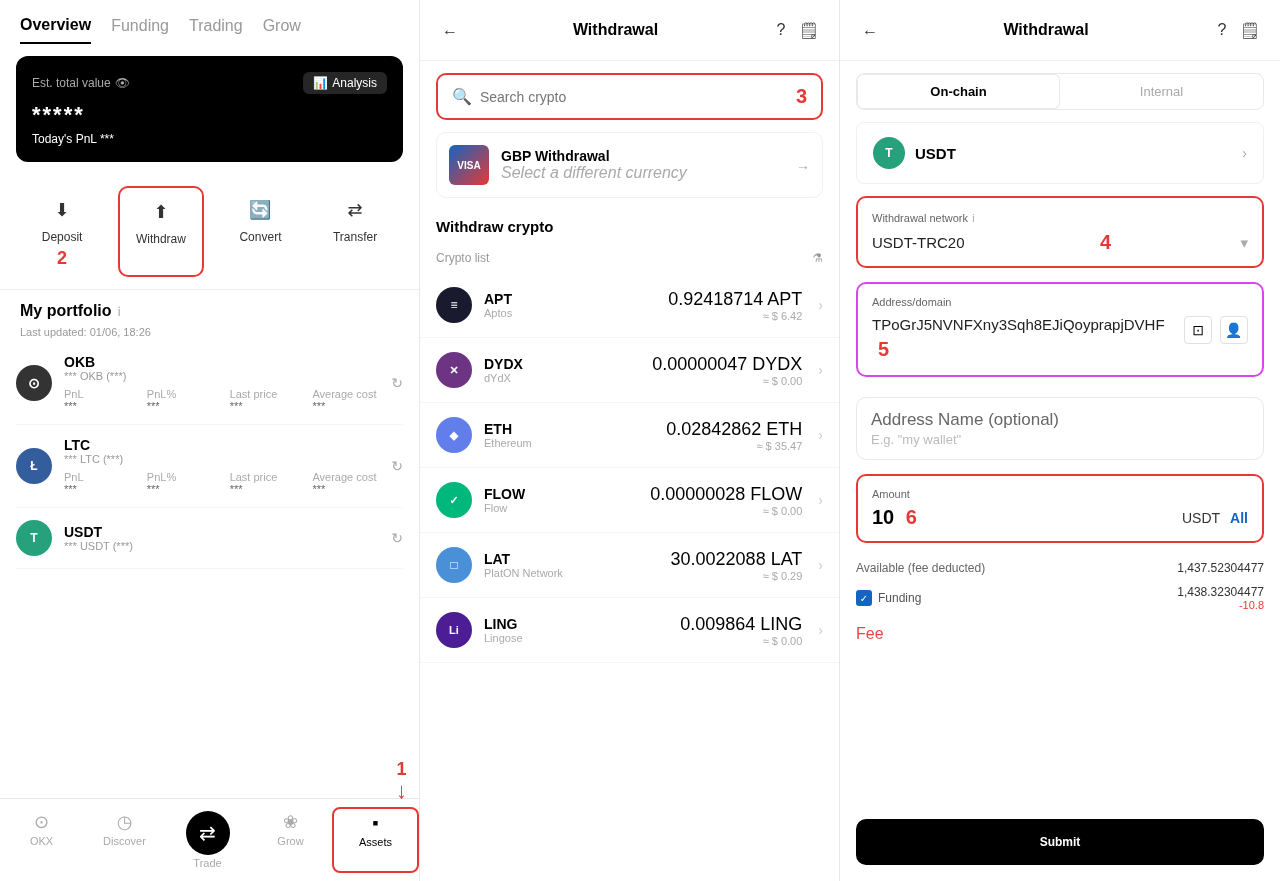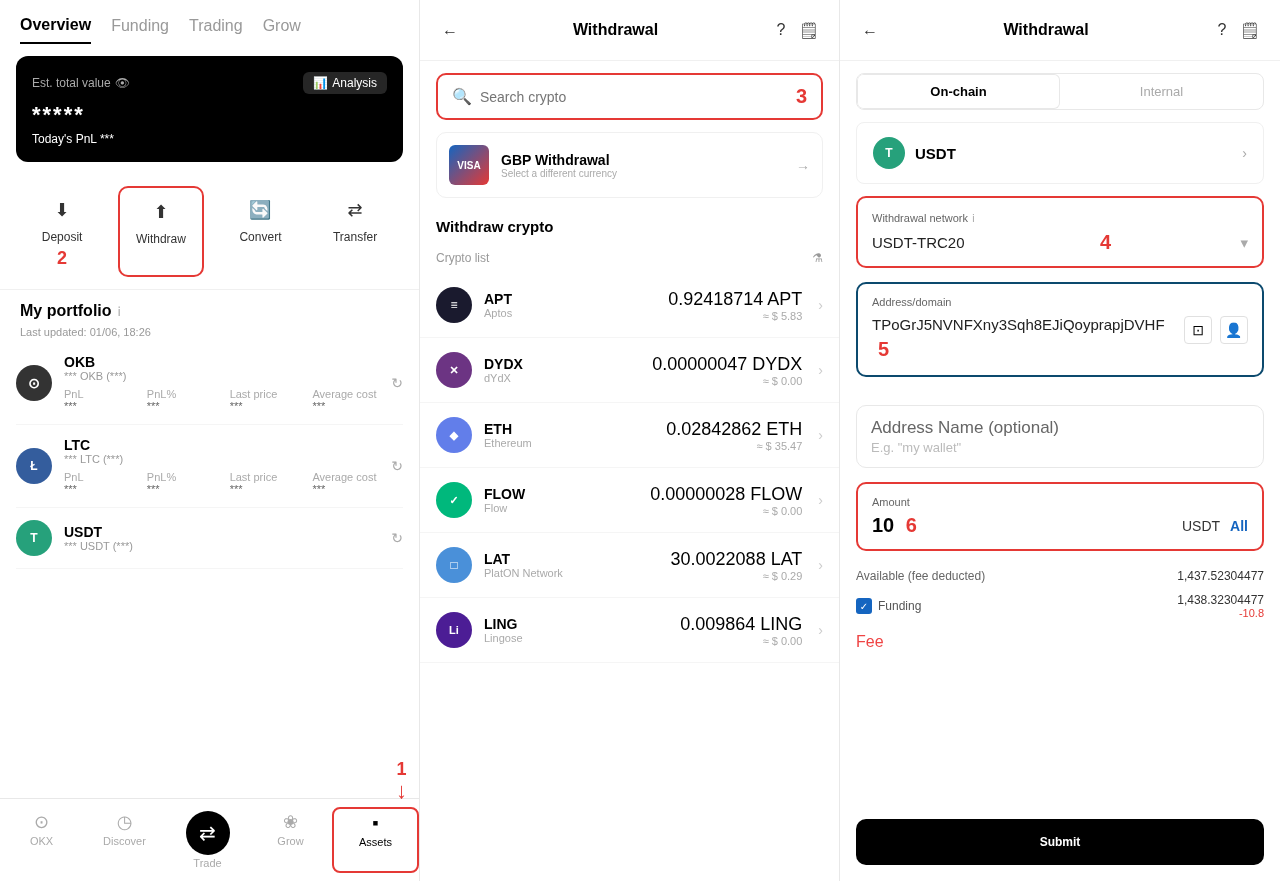--- a/index.html
+++ b/index.html
@@ -305,21 +305,21 @@
       border-radius: 6px;
       display: flex;
       align-items: center;
       justify-content: center;
       color: #fff;
       font-size: 10px;
       font-weight: 700;
     }
     .gbp-info { flex: 1; }
     .gbp-title { font-weight: 600; font-size: 14px; }
-    .gbp-sub { font-size: 10px; color: #aaa; }
+    .gbp-sub { font-size: 16px; color: #aaa; font-style: italic; }
     .gbp-arrow { color: #aaa; }
 
     .section-title {
       padding: 8px 16px;
       font-size: 15px;
       font-weight: 600;
     }
     .crypto-list-header {
       display: flex;
       justify-content: space-between;
@@ -441,24 +441,24 @@
       font-size: 15px;
       font-weight: 500;
       color: #222;
       display: flex;
       align-items: center;
       justify-content: space-between;
     }
     .field-select-icon { color: #aaa; }
 
     .address-field {
-      border: 2px solid #0c4a6e;
+      border: 2px solid #d946ef;
       border-radius: 10px;
       padding: 12px 14px;
-      margin-bottom: 28px;
+      margin-bottom: 20px;
     }
     .address-label {
       font-size: 11px;
       color: #666;
       margin-bottom: 6px;
     }
     .address-value-row {
       display: flex;
       align-items: flex-start;
       justify-content: space-between;
@@ -790,21 +790,21 @@
 
   <div style="overflow-y:auto; flex:1;">
     <div class="crypto-row">
       <div class="coin-avatar" style="background:#1a1a2e; font-size:12px;">≡</div>
       <div class="coin-info">
         <div class="coin-name">APT</div>
         <div class="coin-sub">Aptos</div>
       </div>
       <div class="coin-amount">
         <div class="coin-qty">0.92418714 APT</div>
-        <div class="coin-usd">≈ $ 5.83</div>
+        <div class="coin-usd">≈ $ 6.42</div>
       </div>
       <span class="row-arrow">›</span>
     </div>
     <div class="crypto-row">
       <div class="coin-avatar" style="background:#6c3483;">✕</div>
       <div class="coin-info">
         <div class="coin-name">DYDX</div>
         <div class="coin-sub">dYdX</div>
       </div>
       <div class="coin-amount">

